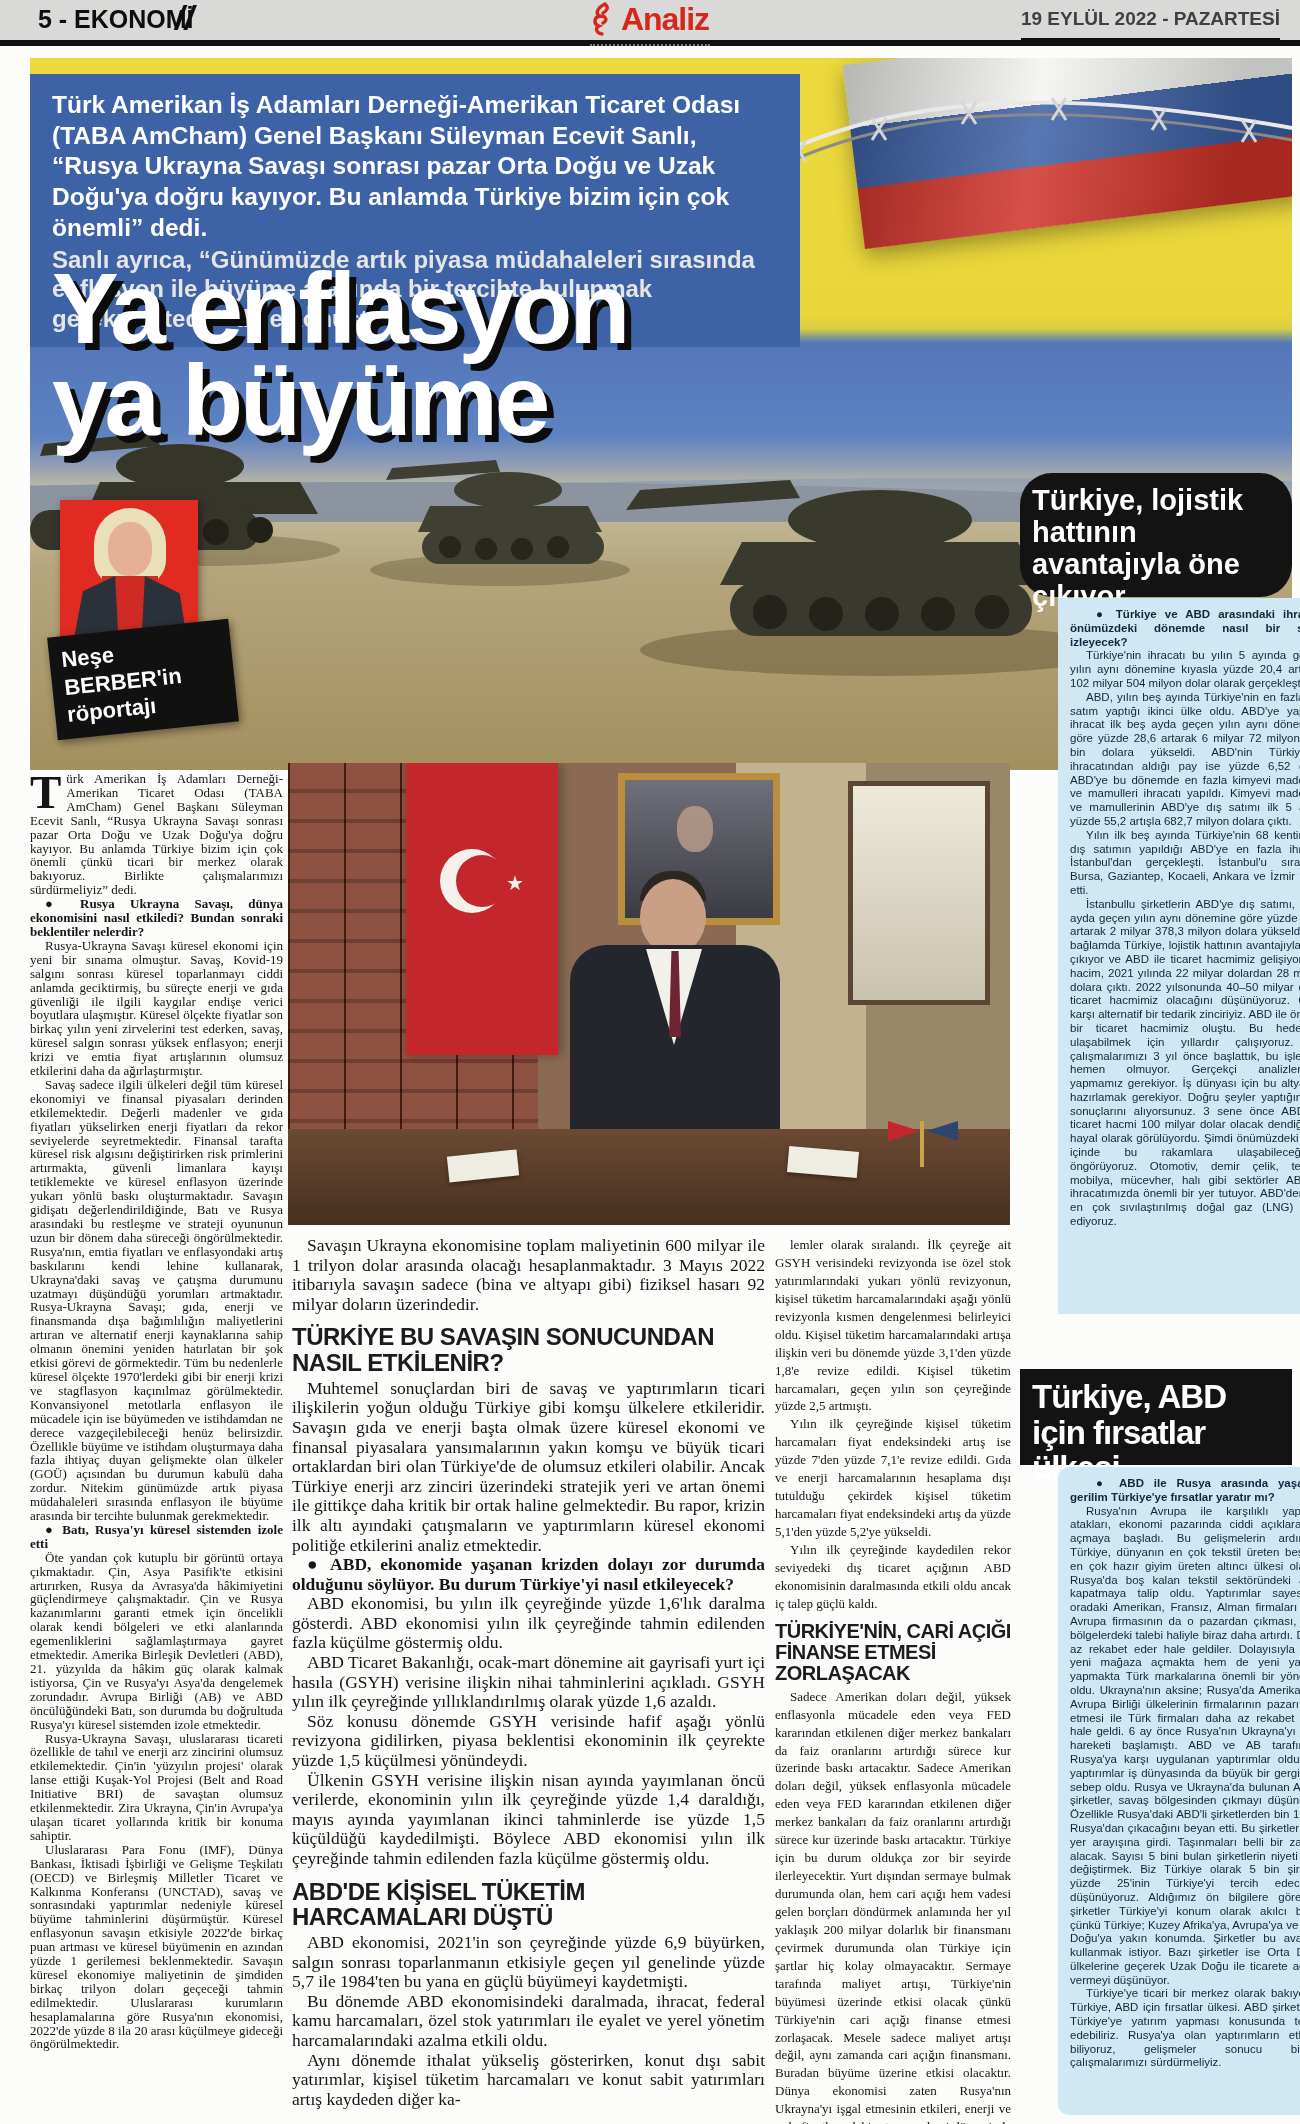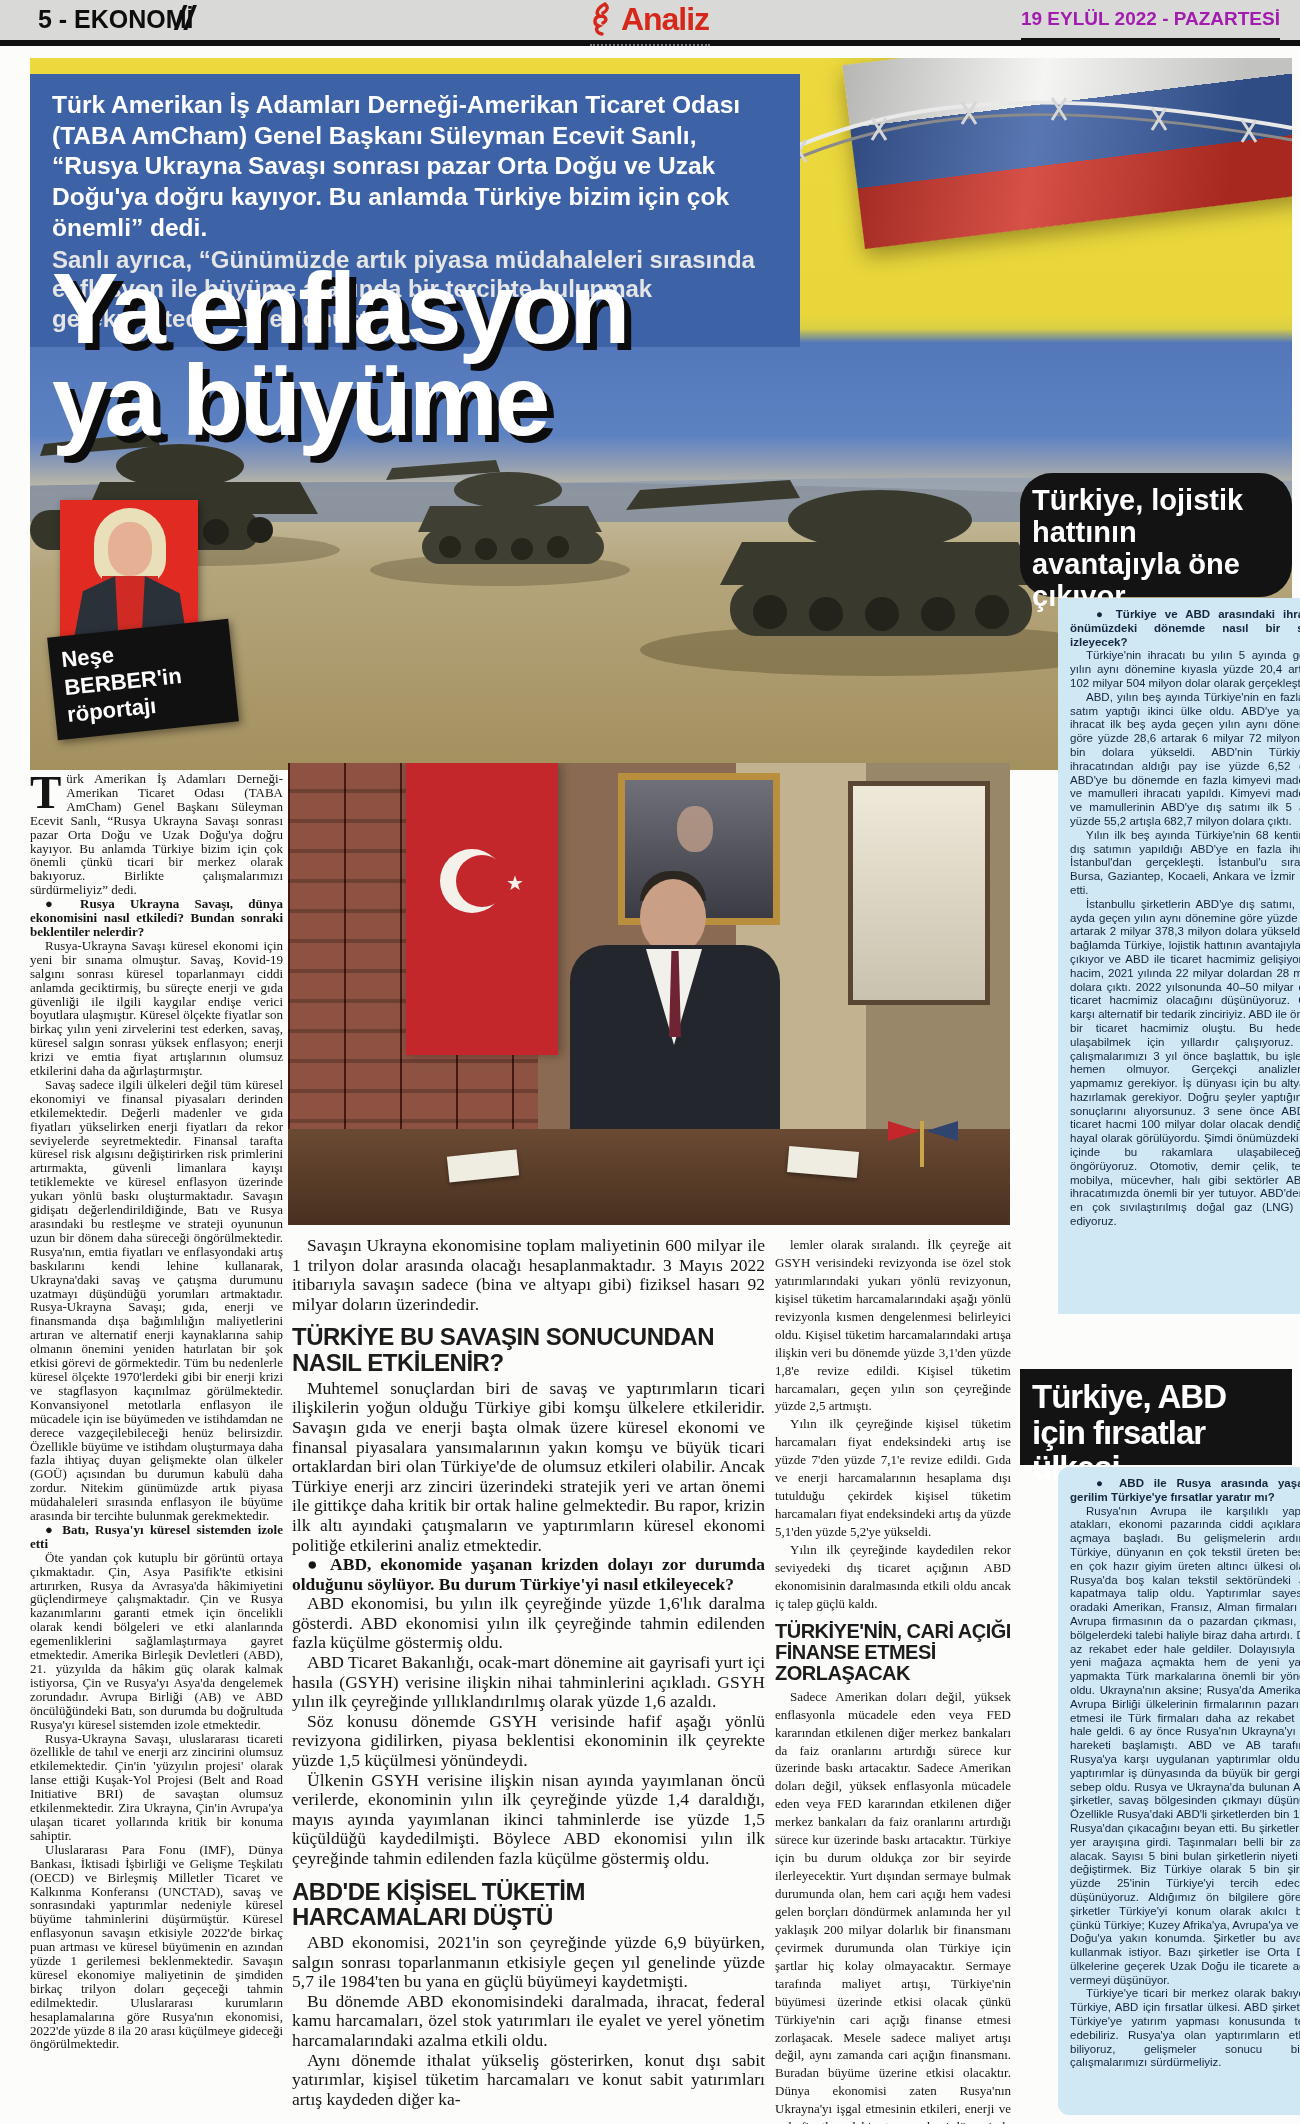--- a/index.html
+++ b/index.html
@@ -6,21 +6,21 @@
   .page{position:relative;width:1300px;height:2124px;margin:0 auto;background:#fcfcfa;overflow:hidden;
         font-family:"Liberation Serif",serif;color:#151515;}
   
   .hdr{position:absolute;left:0;top:0;width:1300px;height:40px;background:#d9d9d7;border-bottom:6px solid #101010;}
   .hdr-section{position:absolute;left:38px;top:5px;font-family:"Liberation Sans",sans-serif;font-weight:900;font-size:25px;color:#0e0e0e;}
   .hdr-slashes{position:absolute;left:175px;top:-2px;font-family:"Liberation Sans",sans-serif;font-weight:900;font-style:italic;font-size:34px;color:#0e0e0e;}
   .hdr-logo{position:absolute;left:0;right:0;top:1px;text-align:center;}
   .hdr-logo .tagline{display:block;height:6px;margin:0 auto 0;width:120px;border-bottom:2px dotted #777;}
   .hdr-logo .word{font-family:"Liberation Sans",sans-serif;font-weight:900;font-size:32px;color:#d5281b;letter-spacing:-1px;}
   .hdr-logo svg{vertical-align:-6px;}
-  .hdr-date{position:absolute;right:20px;top:8px;font-family:"Liberation Sans",sans-serif;font-weight:700;font-size:19px;color:#a21caf;border-bottom:2px solid #101010;padding-bottom:8px;}
+  .hdr-date{position:absolute;right:20px;top:8px;font-family:"Liberation Sans",sans-serif;font-weight:700;font-size:19px;color:#404040;border-bottom:2px solid #101010;padding-bottom:8px;}
   
   .hero{position:absolute;left:30px;top:58px;width:1262px;height:712px;overflow:hidden;
         background:linear-gradient(180deg,#ecd93e 0%,#e9d63a 36%,#d9cf44 38%,#5377ba 40%,#5d82c2 53%,#8f9cb4 57%,#c6bfa2 61%,#b5a57c 72%,#a3905f 100%);}
   .ruflag{position:absolute;right:-30px;top:-22px;width:470px;height:185px;transform:rotate(-7deg);
           background:linear-gradient(180deg,#f3f3f1 0 34%,#3c5fa5 34% 67%,#cf3227 67% 100%);
           box-shadow:0 8px 22px rgba(0,0,0,.35);}
   .ruflag:after{content:"";position:absolute;inset:0;background:linear-gradient(105deg,rgba(0,0,0,.25),rgba(255,255,255,.15) 40%,rgba(0,0,0,.2) 80%);}
   .mountains{position:absolute;left:0;top:398px;width:100%;height:66px;
              background:radial-gradient(120% 100% at 30% 100%,#7f8ba0 0 60%,transparent 61%),radial-gradient(130% 120% at 75% 100%,#93a0b2 0 55%,transparent 56%);opacity:.8;}
   .headline{position:absolute;left:22px;top:204px;margin:0;font-family:"Liberation Sans",sans-serif;

